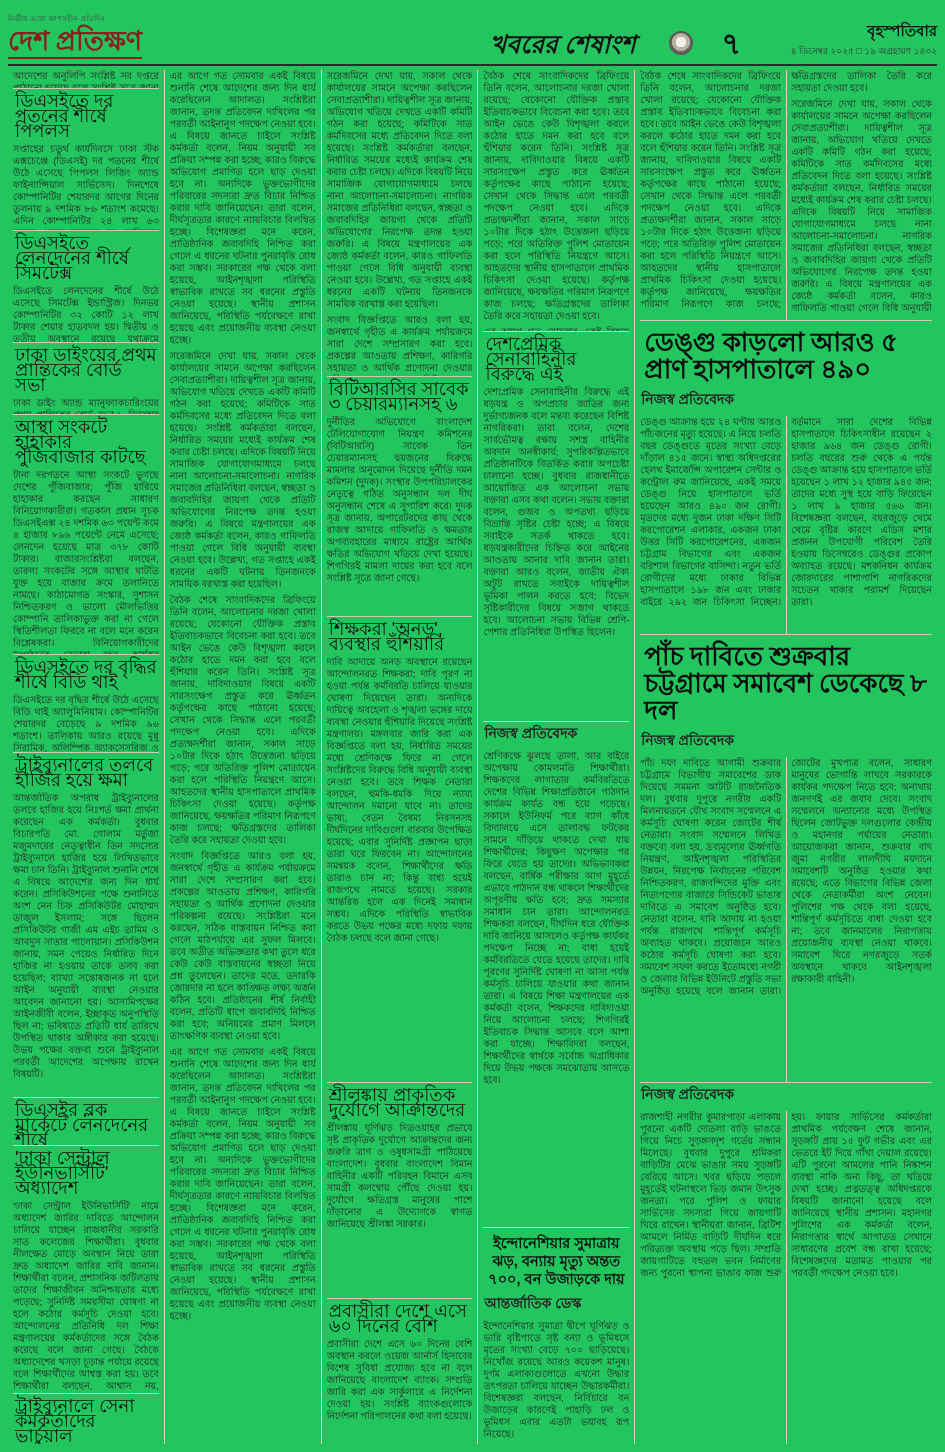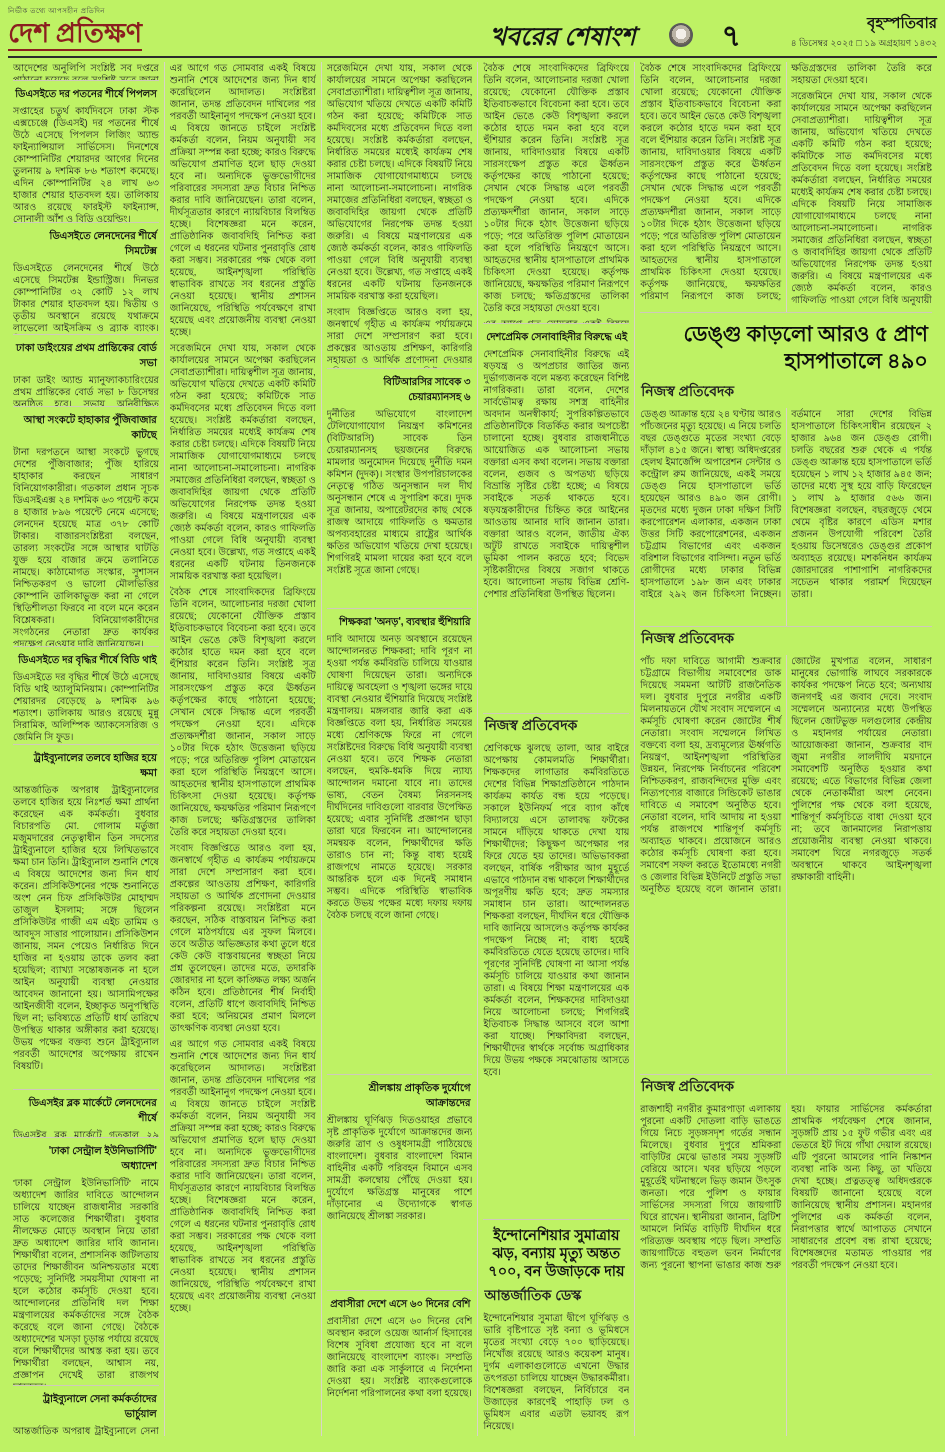--- a/index.html
+++ b/index.html
@@ -1,18 +1,18 @@
 <!DOCTYPE html>
 <html lang="bn"><head>
 <meta charset="utf-8">
 <style>
   html,body{margin:0;padding:0;background:#e8e6e0;}
   .page{
-    width:945px;height:1452px;margin:0 auto;background:#bef264;
-    box-sizing:border-box;padding:0 8px 4px 8px;
+    width:945px;height:1452px;margin:0 auto;background:#22c55e;
+    box-sizing:border-box;padding:8px 8px 4px 8px;
     font-family:"Liberation Sans","DejaVu Sans",sans-serif;
     color:#1f1f1f;overflow:hidden;position:relative;
   }
   
   header.pagehead{
     display:flex;align-items:flex-end;
     border-bottom:2px solid #2b2b2b;padding-bottom:5px;height:58px;
     box-sizing:border-box;
   }
   .masthead{width:190px;}
@@ -46,29 +46,29 @@
   .col-double{flex:2 2 0;display:flex;flex-direction:column;}
   .col4wrap{display:flex;flex-direction:column;}
   
   p.body, .body p{
     font-size:9.5px;line-height:12px;text-align:justify;margin:0 0 4px 0;color:#242424;
   }
   .cont-clip{overflow:hidden;}
   article.article{display:flex;flex-direction:column;overflow:hidden;box-sizing:border-box;}
   article.article + article.article, .cont-clip + article.article{border-top:1px solid #cfc9bb;}
   .h-small{
-    font-size:10px;font-weight:bold;text-align:right;line-height:15px;
+    font-size:18px;font-weight:normal;text-align:left;line-height:15px;
     margin:5px 2px 4px 2px;color:#101010;
   }
   .h-med{
     font-size:14.5px;font-weight:bold;text-align:center;line-height:18px;
     margin:6px 2px 4px 2px;color:#101010;
   }
   .h-big{
-    font-size:21px;font-weight:bold;text-align:right;line-height:27px;
+    font-size:26px;font-weight:bold;text-align:left;line-height:27px;
     margin:8px 4px 5px 4px;color:#0d0d0d;
     font-family:"Liberation Serif","DejaVu Serif",serif;
   }
   .byline{font-size:14px;font-weight:bold;color:#222;margin:0 0 4px 1px;}
   .body2col{
     column-count:2;column-gap:10px;column-rule:1px solid #d9d4c8;
     flex:1 1 auto;overflow:hidden;
   }
   .bodyfill{flex:1 1 auto;overflow:hidden;}
 </style>
@@ -226,20 +226,21 @@
         <p class="body">সরেজমিনে দেখা যায়, সকাল থেকে কার্যালয়ের সামনে অপেক্ষা করছিলেন সেবাপ্রত্যাশীরা। দায়িত্বশীল সূত্র জানায়, অভিযোগ খতিয়ে দেখতে একটি কমিটি গঠন করা হয়েছে; কমিটিকে সাত কর্মদিবসের মধ্যে প্রতিবেদন দিতে বলা হয়েছে। সংশ্লিষ্ট কর্মকর্তারা বলছেন, নির্ধারিত সময়ের মধ্যেই কার্যক্রম শেষ করার চেষ্টা চলছে। এদিকে বিষয়টি নিয়ে সামাজিক যোগাযোগমাধ্যমে চলছে নানা আলোচনা-সমালোচনা। নাগরিক সমাজের প্রতিনিধিরা বলছেন, স্বচ্ছতা ও জবাবদিহির জায়গা থেকে প্রতিটি অভিযোগের নিরপেক্ষ তদন্ত হওয়া জরুরি। এ বিষয়ে মন্ত্রণালয়ের এক জ্যেষ্ঠ কর্মকর্তা বলেন, কারও গাফিলতি পাওয়া গেলে বিধি অনুযায়ী ব্যবস্থা নেওয়া হবে। উল্লেখ্য, গত সপ্তাহে একই ধরনের একটি ঘটনায় তিনজনকে সাময়িক বরখাস্ত করা হয়েছিল।</p>
       </div>
       <article class="article" style="height:314px">
         <h2 class="h-big">ডেঙ্গু কাড়লো আরও ৫ প্রাণ হাসপাতালে ৪৯০</h2>
         <div class="byline">নিজস্ব প্রতিবেদক</div>
         <div class="body2col">
           <p class="body">ডেঙ্গু আক্রান্ত হয়ে ২৪ ঘণ্টায় আরও পাঁচজনের মৃত্যু হয়েছে। এ নিয়ে চলতি বছর ডেঙ্গুতে মৃতের সংখ্যা বেড়ে দাঁড়াল ৪১৫ জনে। স্বাস্থ্য অধিদপ্তরের হেলথ ইমার্জেন্সি অপারেশন সেন্টার ও কন্ট্রোল রুম জানিয়েছে, একই সময়ে ডেঙ্গু নিয়ে হাসপাতালে ভর্তি হয়েছেন আরও ৪৯০ জন রোগী। মৃতদের মধ্যে দুজন ঢাকা দক্ষিণ সিটি করপোরেশন এলাকার, একজন ঢাকা উত্তর সিটি করপোরেশনের, একজন চট্টগ্রাম বিভাগের এবং একজন বরিশাল বিভাগের বাসিন্দা। নতুন ভর্তি রোগীদের মধ্যে ঢাকার বিভিন্ন হাসপাতালে ১৯৮ জন এবং ঢাকার বাইরে ২৯২ জন চিকিৎসা নিচ্ছেন। বর্তমানে সারা দেশের বিভিন্ন হাসপাতালে চিকিৎসাধীন রয়েছেন ২ হাজার ৯৬৪ জন ডেঙ্গু রোগী। চলতি বছরের শুরু থেকে এ পর্যন্ত ডেঙ্গু আক্রান্ত হয়ে হাসপাতালে ভর্তি হয়েছেন ১ লাখ ১২ হাজার ৯৪৫ জন; তাদের মধ্যে সুস্থ হয়ে বাড়ি ফিরেছেন ১ লাখ ৯ হাজার ৫৬৬ জন। বিশেষজ্ঞরা বলছেন, বছরজুড়ে থেমে থেমে বৃষ্টির কারণে এডিস মশার প্রজনন উপযোগী পরিবেশ তৈরি হওয়ায় ডিসেম্বরেও ডেঙ্গুর প্রকোপ অব্যাহত রয়েছে। মশকনিধন কার্যক্রম জোরদারের পাশাপাশি নাগরিকদের সচেতন থাকার পরামর্শ দিয়েছেন তারা।</p>
         </div>
       </article>
       <article class="article" style="height:448px">
+        <h2 class="h-big">পাঁচ দাবিতে শুক্রবার চট্টগ্রামে সমাবেশ ডেকেছে ৮ দল</h2>
         <div class="byline">নিজস্ব প্রতিবেদক</div>
         <div class="body2col">
           <p class="body">পাঁচ দফা দাবিতে আগামী শুক্রবার চট্টগ্রামে বিভাগীয় সমাবেশের ডাক দিয়েছে সমমনা আটটি রাজনৈতিক দল। বুধবার দুপুরে নগরীর একটি মিলনায়তনে যৌথ সংবাদ সম্মেলনে এ কর্মসূচি ঘোষণা করেন জোটের শীর্ষ নেতারা। সংবাদ সম্মেলনে লিখিত বক্তব্যে বলা হয়, দ্রব্যমূল্যের ঊর্ধ্বগতি নিয়ন্ত্রণ, আইনশৃঙ্খলা পরিস্থিতির উন্নয়ন, নিরপেক্ষ নির্বাচনের পরিবেশ নিশ্চিতকরণ, রাজবন্দিদের মুক্তি এবং নিত্যপণ্যের বাজারে সিন্ডিকেট ভাঙার দাবিতে এ সমাবেশ অনুষ্ঠিত হবে। নেতারা বলেন, দাবি আদায় না হওয়া পর্যন্ত রাজপথে শান্তিপূর্ণ কর্মসূচি অব্যাহত থাকবে। প্রয়োজনে আরও কঠোর কর্মসূচি ঘোষণা করা হবে। সমাবেশ সফল করতে ইতোমধ্যে নগরী ও জেলার বিভিন্ন ইউনিটে প্রস্তুতি সভা অনুষ্ঠিত হয়েছে বলে জানান তারা। জোটের মুখপাত্র বলেন, সাধারণ মানুষের ভোগান্তি লাঘবে সরকারকে কার্যকর পদক্ষেপ নিতে হবে; অন্যথায় জনগণই এর জবাব দেবে। সংবাদ সম্মেলনে অন্যান্যের মধ্যে উপস্থিত ছিলেন জোটভুক্ত দলগুলোর কেন্দ্রীয় ও মহানগর পর্যায়ের নেতারা। আয়োজকরা জানান, শুক্রবার বাদ জুমা নগরীর লালদীঘি ময়দানে সমাবেশটি অনুষ্ঠিত হওয়ার কথা রয়েছে; এতে বিভাগের বিভিন্ন জেলা থেকে নেতাকর্মীরা অংশ নেবেন। পুলিশের পক্ষ থেকে বলা হয়েছে, শান্তিপূর্ণ কর্মসূচিতে বাধা দেওয়া হবে না; তবে জানমালের নিরাপত্তায় প্রয়োজনীয় ব্যবস্থা নেওয়া থাকবে। সমাবেশ ঘিরে নগরজুড়ে সতর্ক অবস্থানে থাকবে আইনশৃঙ্খলা রক্ষাকারী বাহিনী।</p>
         </div>
       </article>
       <article class="article" style="flex:1 1 auto">
         <div class="byline">নিজস্ব প্রতিবেদক</div>
         <div class="body2col">
           <p class="body">রাজশাহী নগরীর কুমারপাড়া এলাকায় পুরনো একটি দোতলা বাড়ি ভাঙতে গিয়ে নিচে সুড়ঙ্গসদৃশ গর্তের সন্ধান মিলেছে। বুধবার দুপুরে শ্রমিকরা বাড়িটির মেঝে ভাঙার সময় সুড়ঙ্গটি বেরিয়ে আসে। খবর ছড়িয়ে পড়লে মুহূর্তেই ঘটনাস্থলে ভিড় জমান উৎসুক জনতা। পরে পুলিশ ও ফায়ার সার্ভিসের সদস্যরা গিয়ে জায়গাটি ঘিরে রাখেন। স্থানীয়রা জানান, ব্রিটিশ আমলে নির্মিত বাড়িটি দীর্ঘদিন ধরে পরিত্যক্ত অবস্থায় পড়ে ছিল। সম্প্রতি জায়গাটিতে বহুতল ভবন নির্মাণের জন্য পুরনো স্থাপনা ভাঙার কাজ শুরু হয়। ফায়ার সার্ভিসের কর্মকর্তারা প্রাথমিক পর্যবেক্ষণ শেষে জানান, সুড়ঙ্গটি প্রায় ১৫ ফুট গভীর এবং এর ভেতরে ইট দিয়ে গাঁথা দেয়াল রয়েছে। এটি পুরনো আমলের পানি নিষ্কাশন ব্যবস্থা নাকি অন্য কিছু, তা খতিয়ে দেখা হচ্ছে। প্রত্নতত্ত্ব অধিদপ্তরকে বিষয়টি জানানো হয়েছে বলে জানিয়েছে স্থানীয় প্রশাসন। মহানগর পুলিশের এক কর্মকর্তা বলেন, নিরাপত্তার স্বার্থে আপাতত সেখানে সাধারণের প্রবেশ বন্ধ রাখা হয়েছে; বিশেষজ্ঞদের মতামত পাওয়ার পর পরবর্তী পদক্ষেপ নেওয়া হবে।</p>
         </div>

